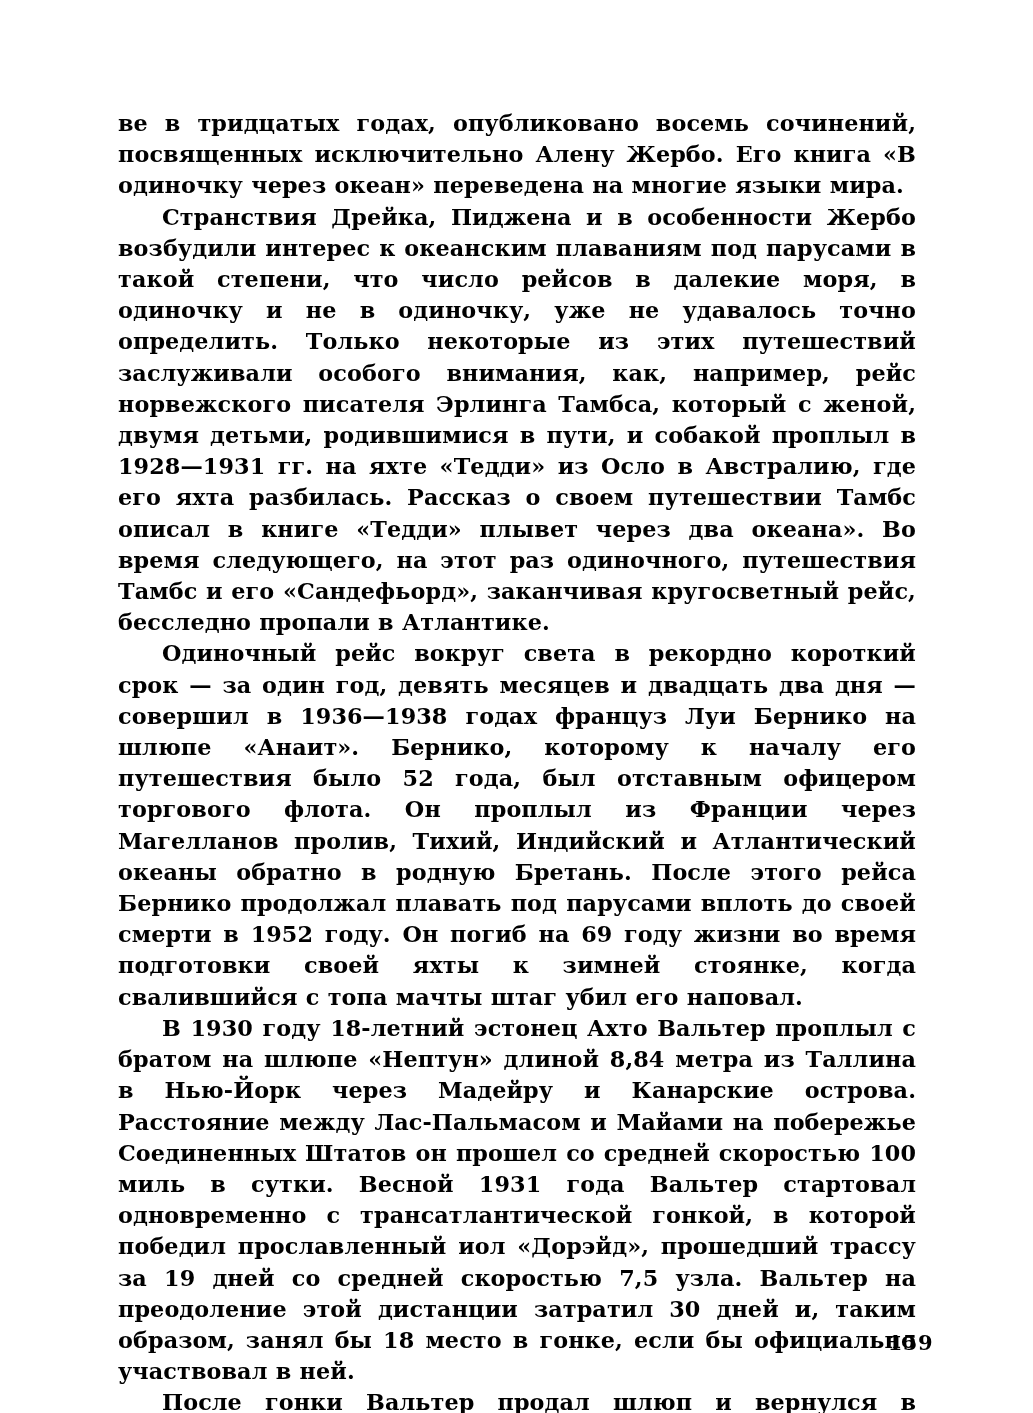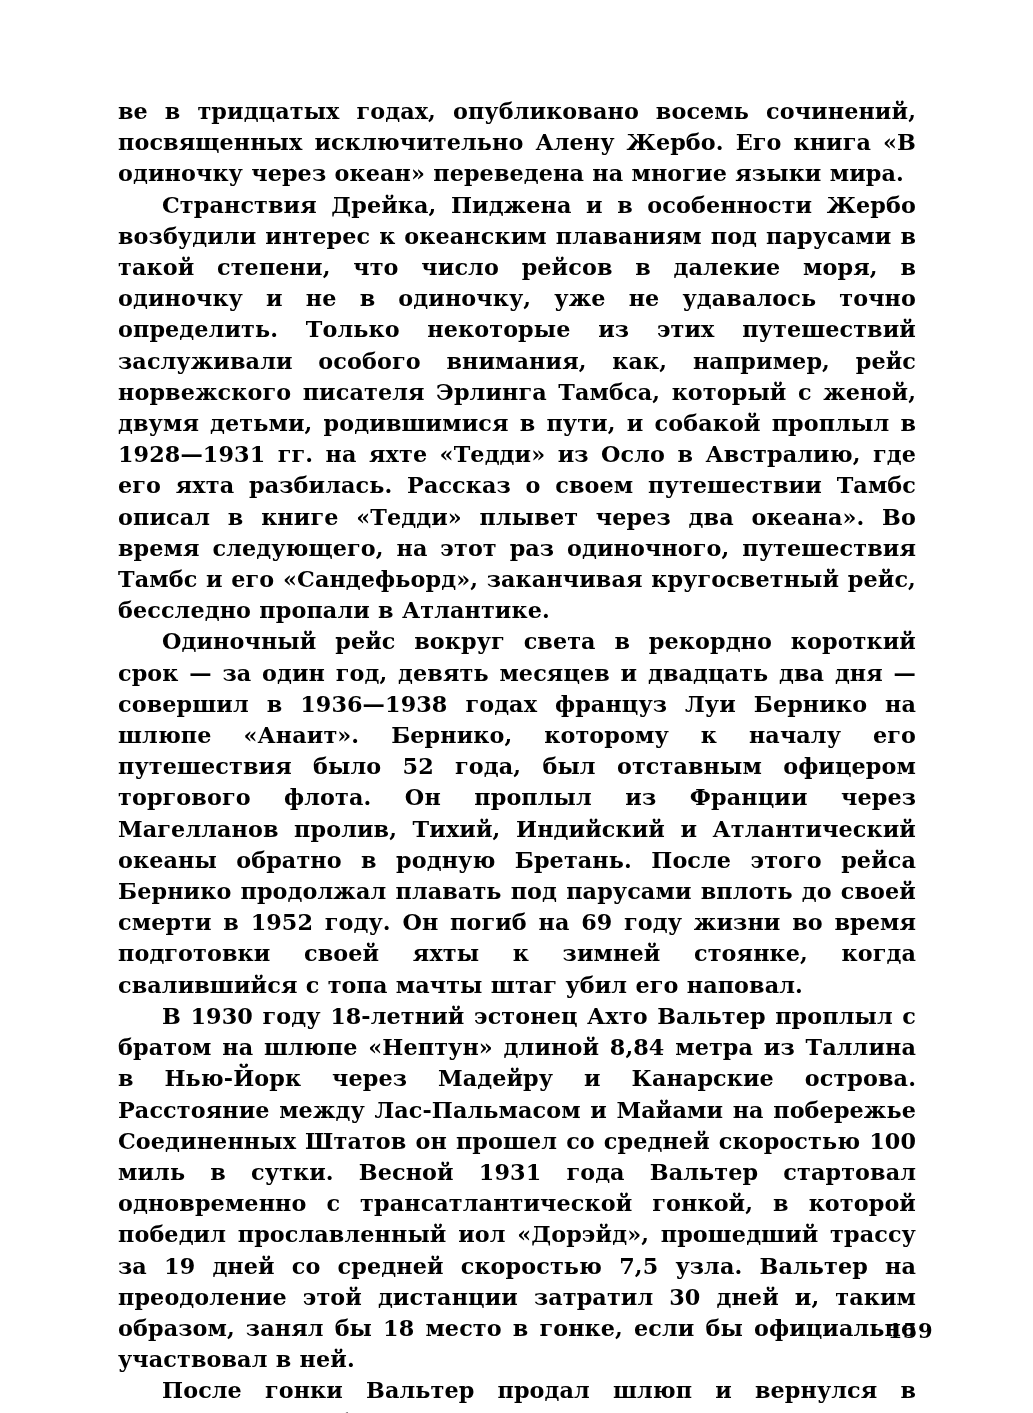--- a/index.html
+++ b/index.html
@@ -12,21 +12,21 @@
     width: 1033px;
     height: 1413px;
     position: relative;
     font-family: "DejaVu Serif", "Liberation Serif", serif;
     color: #000000;
     overflow: hidden;
   }
   .page {
     position: absolute;
     left: 0;
-    top: 0;
+    top: 12px;
     width: 1033px;
     height: 1252px;
     background: #ffffff;
   }
   .text-column {
     position: absolute;
     left: 118px;
     top: 96px;
     width: 798px;
   }

